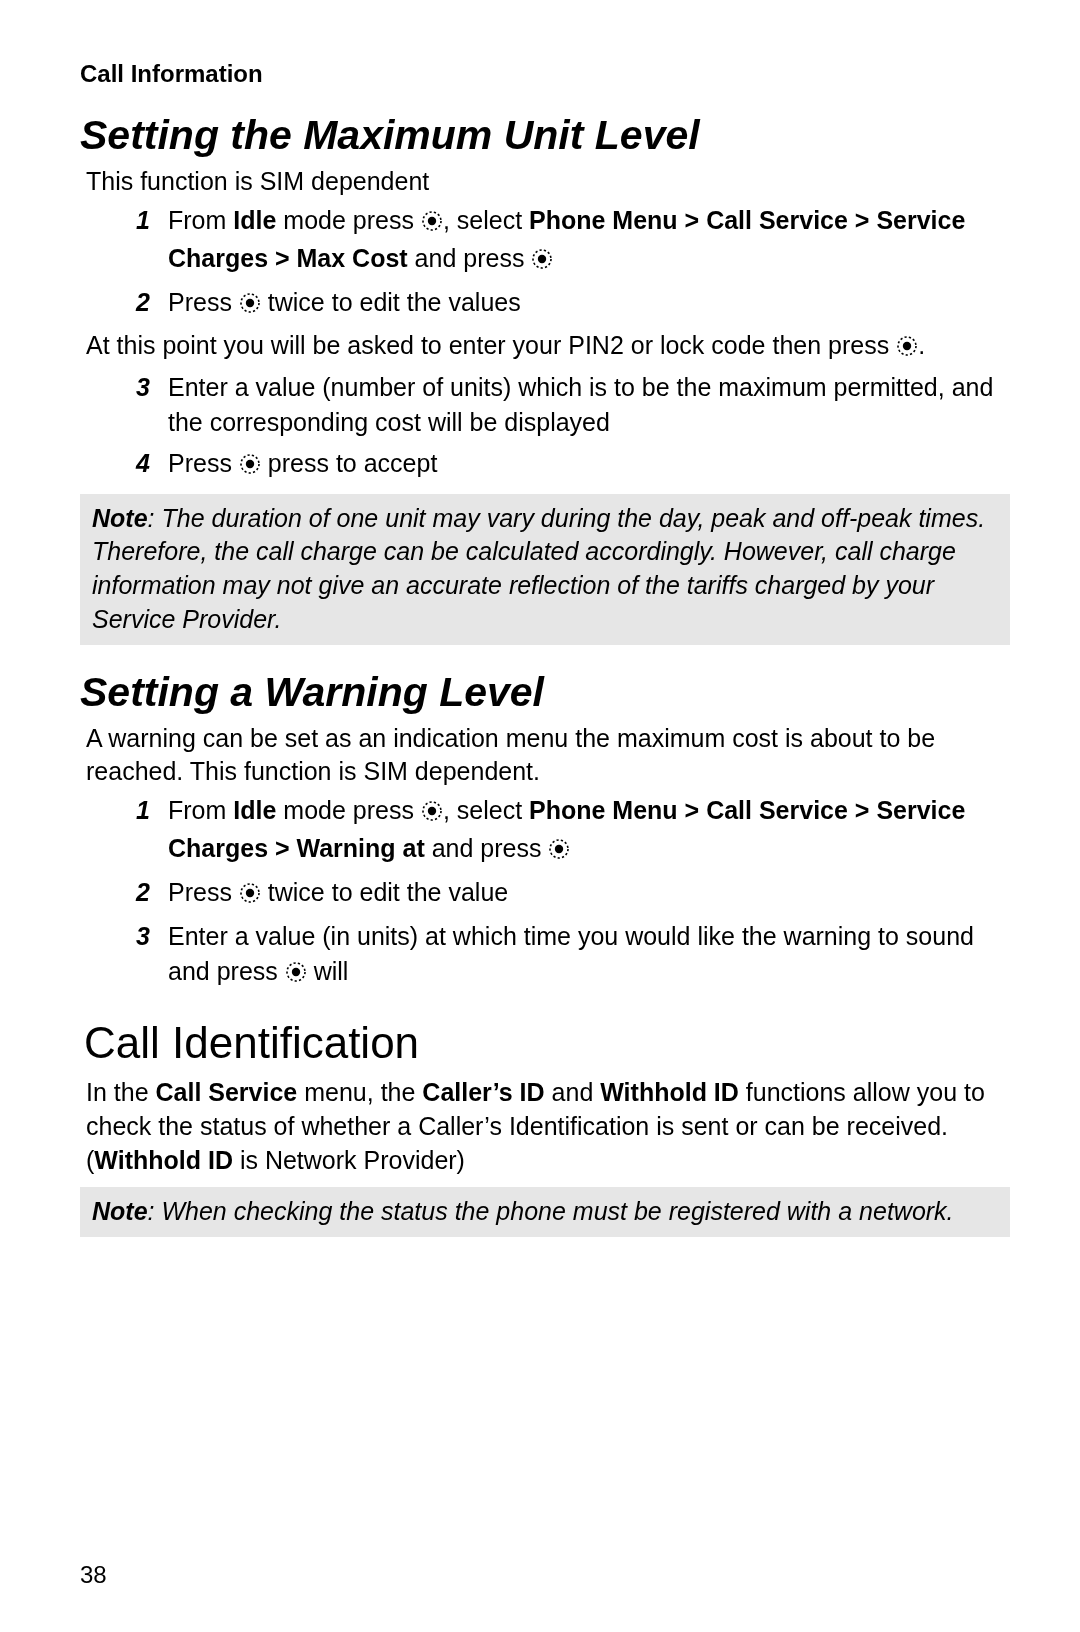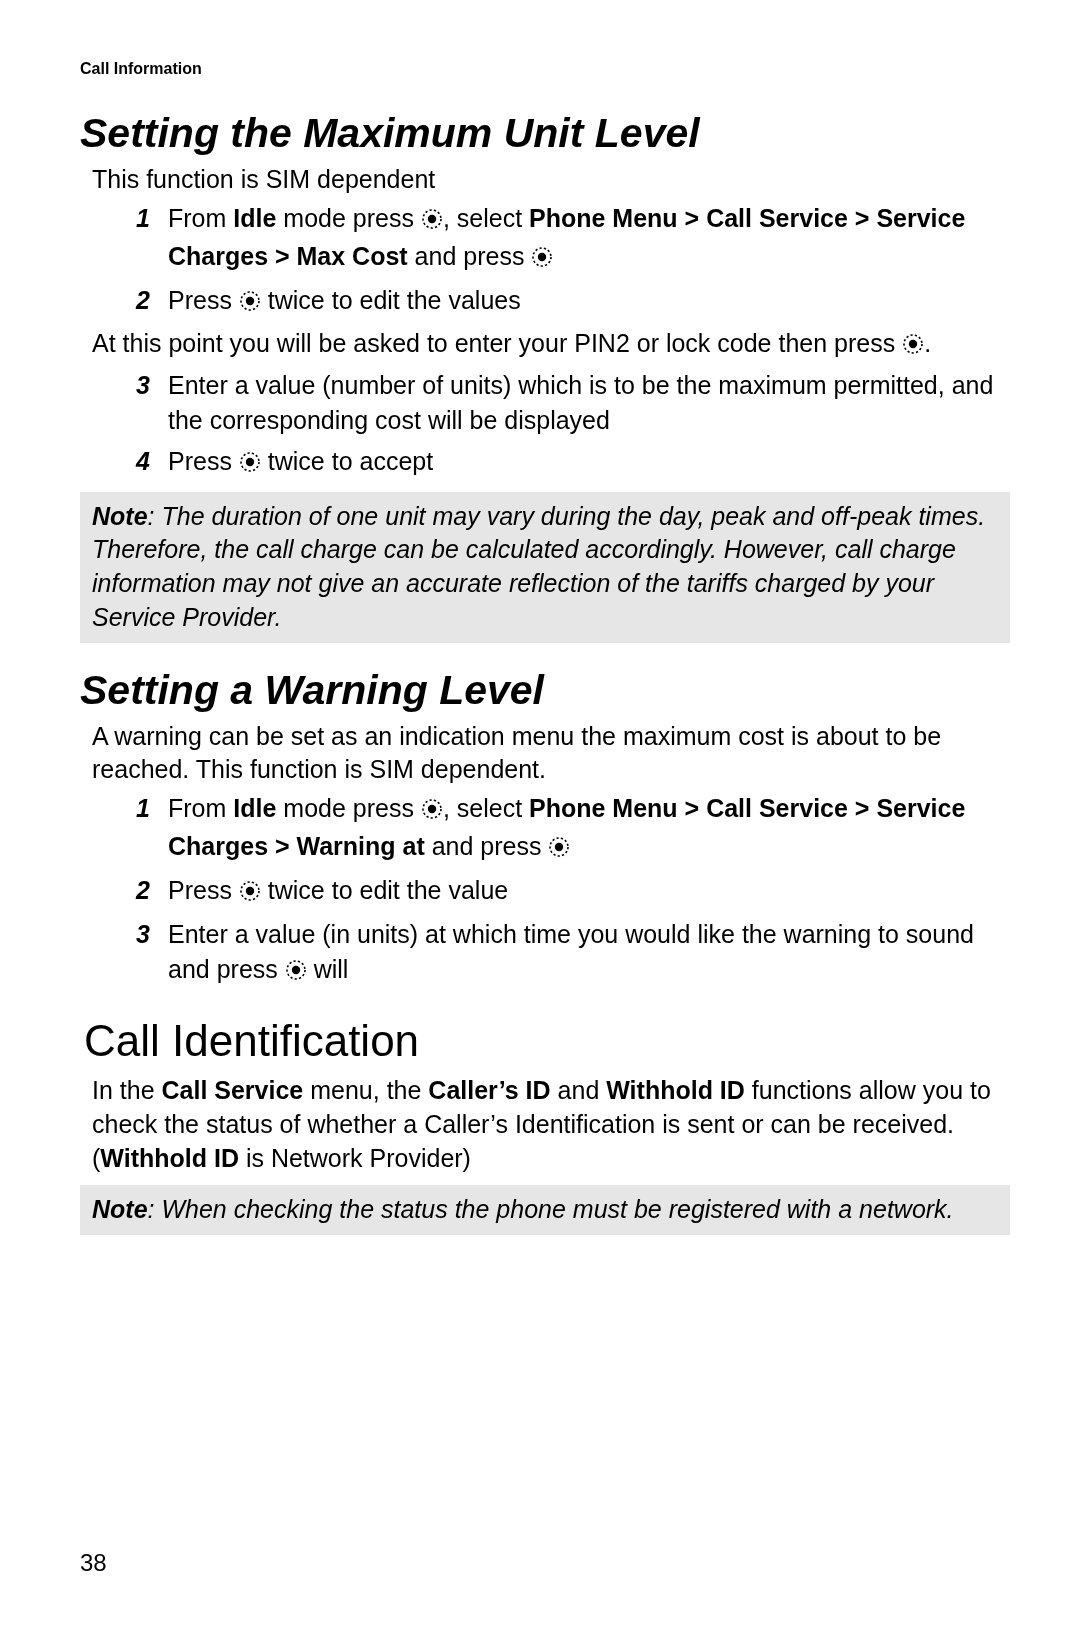--- a/index.html
+++ b/index.html
@@ -11,33 +11,33 @@
     width: 1080px;
     height: 1632px;
     font-family: Arial, Helvetica, sans-serif;
     color: #000;
     position: relative;
     box-sizing: border-box;
     padding: 60px 70px 0 80px;
   }
   .running-head {
     font-weight: bold;
-    font-size: 16px;
-    margin-bottom: 32px;
+    font-size: 24px;
+    margin-bottom: 24px;
   }
   h2.sub {
     font-style: italic;
     font-weight: bold;
     font-size: 41px;
     margin: 0 0 6px 0;
   }
   p.body {
     font-size: 25px;
     line-height: 1.35;
-    margin: 0 0 4px 12px;
+    margin: 0 0 4px 6px;
   }
   ol.steps {
     list-style: none;
     margin: 4px 0 4px 0;
     padding: 0 0 0 30px;
   }
   ol.steps > li {
     display: flex;
     font-size: 25px;
     line-height: 1.4;
@@ -70,21 +70,21 @@
     font-weight: normal;
     font-size: 44px;
     margin: 26px 0 8px 4px;
   }
   .nav-icon {
     display: inline-block;
     vertical-align: -3px;
   }
   .page-num {
     position: absolute;
-    bottom: 55px;
+    bottom: 43px;
     left: 80px;
     font-size: 24px;
   }
 </style>
 </head>
 <body>
 
 <div class="running-head">Call Information</div>
 
 <h2 class="sub">Setting the Maximum Unit Level</h2>
@@ -125,21 +125,21 @@
   <li>
     <span class="num">3</span>
     <span class="txt">Enter a value (number of units) which is to be the maximum permitted, and the corresponding cost will be displayed</span>
   </li>
   <li>
     <span class="num">4</span>
     <span class="txt">
       <span>Press </span><span class="nav-icon"><svg width="22" height="22" viewBox="0 0 22 22">
             <circle cx="11" cy="11" r="9" fill="none" stroke="#000" stroke-width="1.6" stroke-dasharray="2.2,2.2"></circle>
             <circle cx="11" cy="11" r="4.2" fill="#000"></circle>
-          </svg></span><span> twice to accept</span>
+          </svg></span><span> press to accept</span>
     </span>
   </li>
 </ol>
 
 <div class="note-box">
   <span class="note-label">Note</span><span>: The duration of one unit may vary during the day, peak and off-peak times. Therefore, the call charge can be calculated accordingly. However, call charge information may not give an accurate reflection of the tariffs charged by your Service Provider.</span>
 </div>
 
 <h2 class="sub">Setting a Warning Level</h2>
 <p class="body">A warning can be set as an indication menu the maximum cost is about to be reached. This function is SIM dependent.</p>

